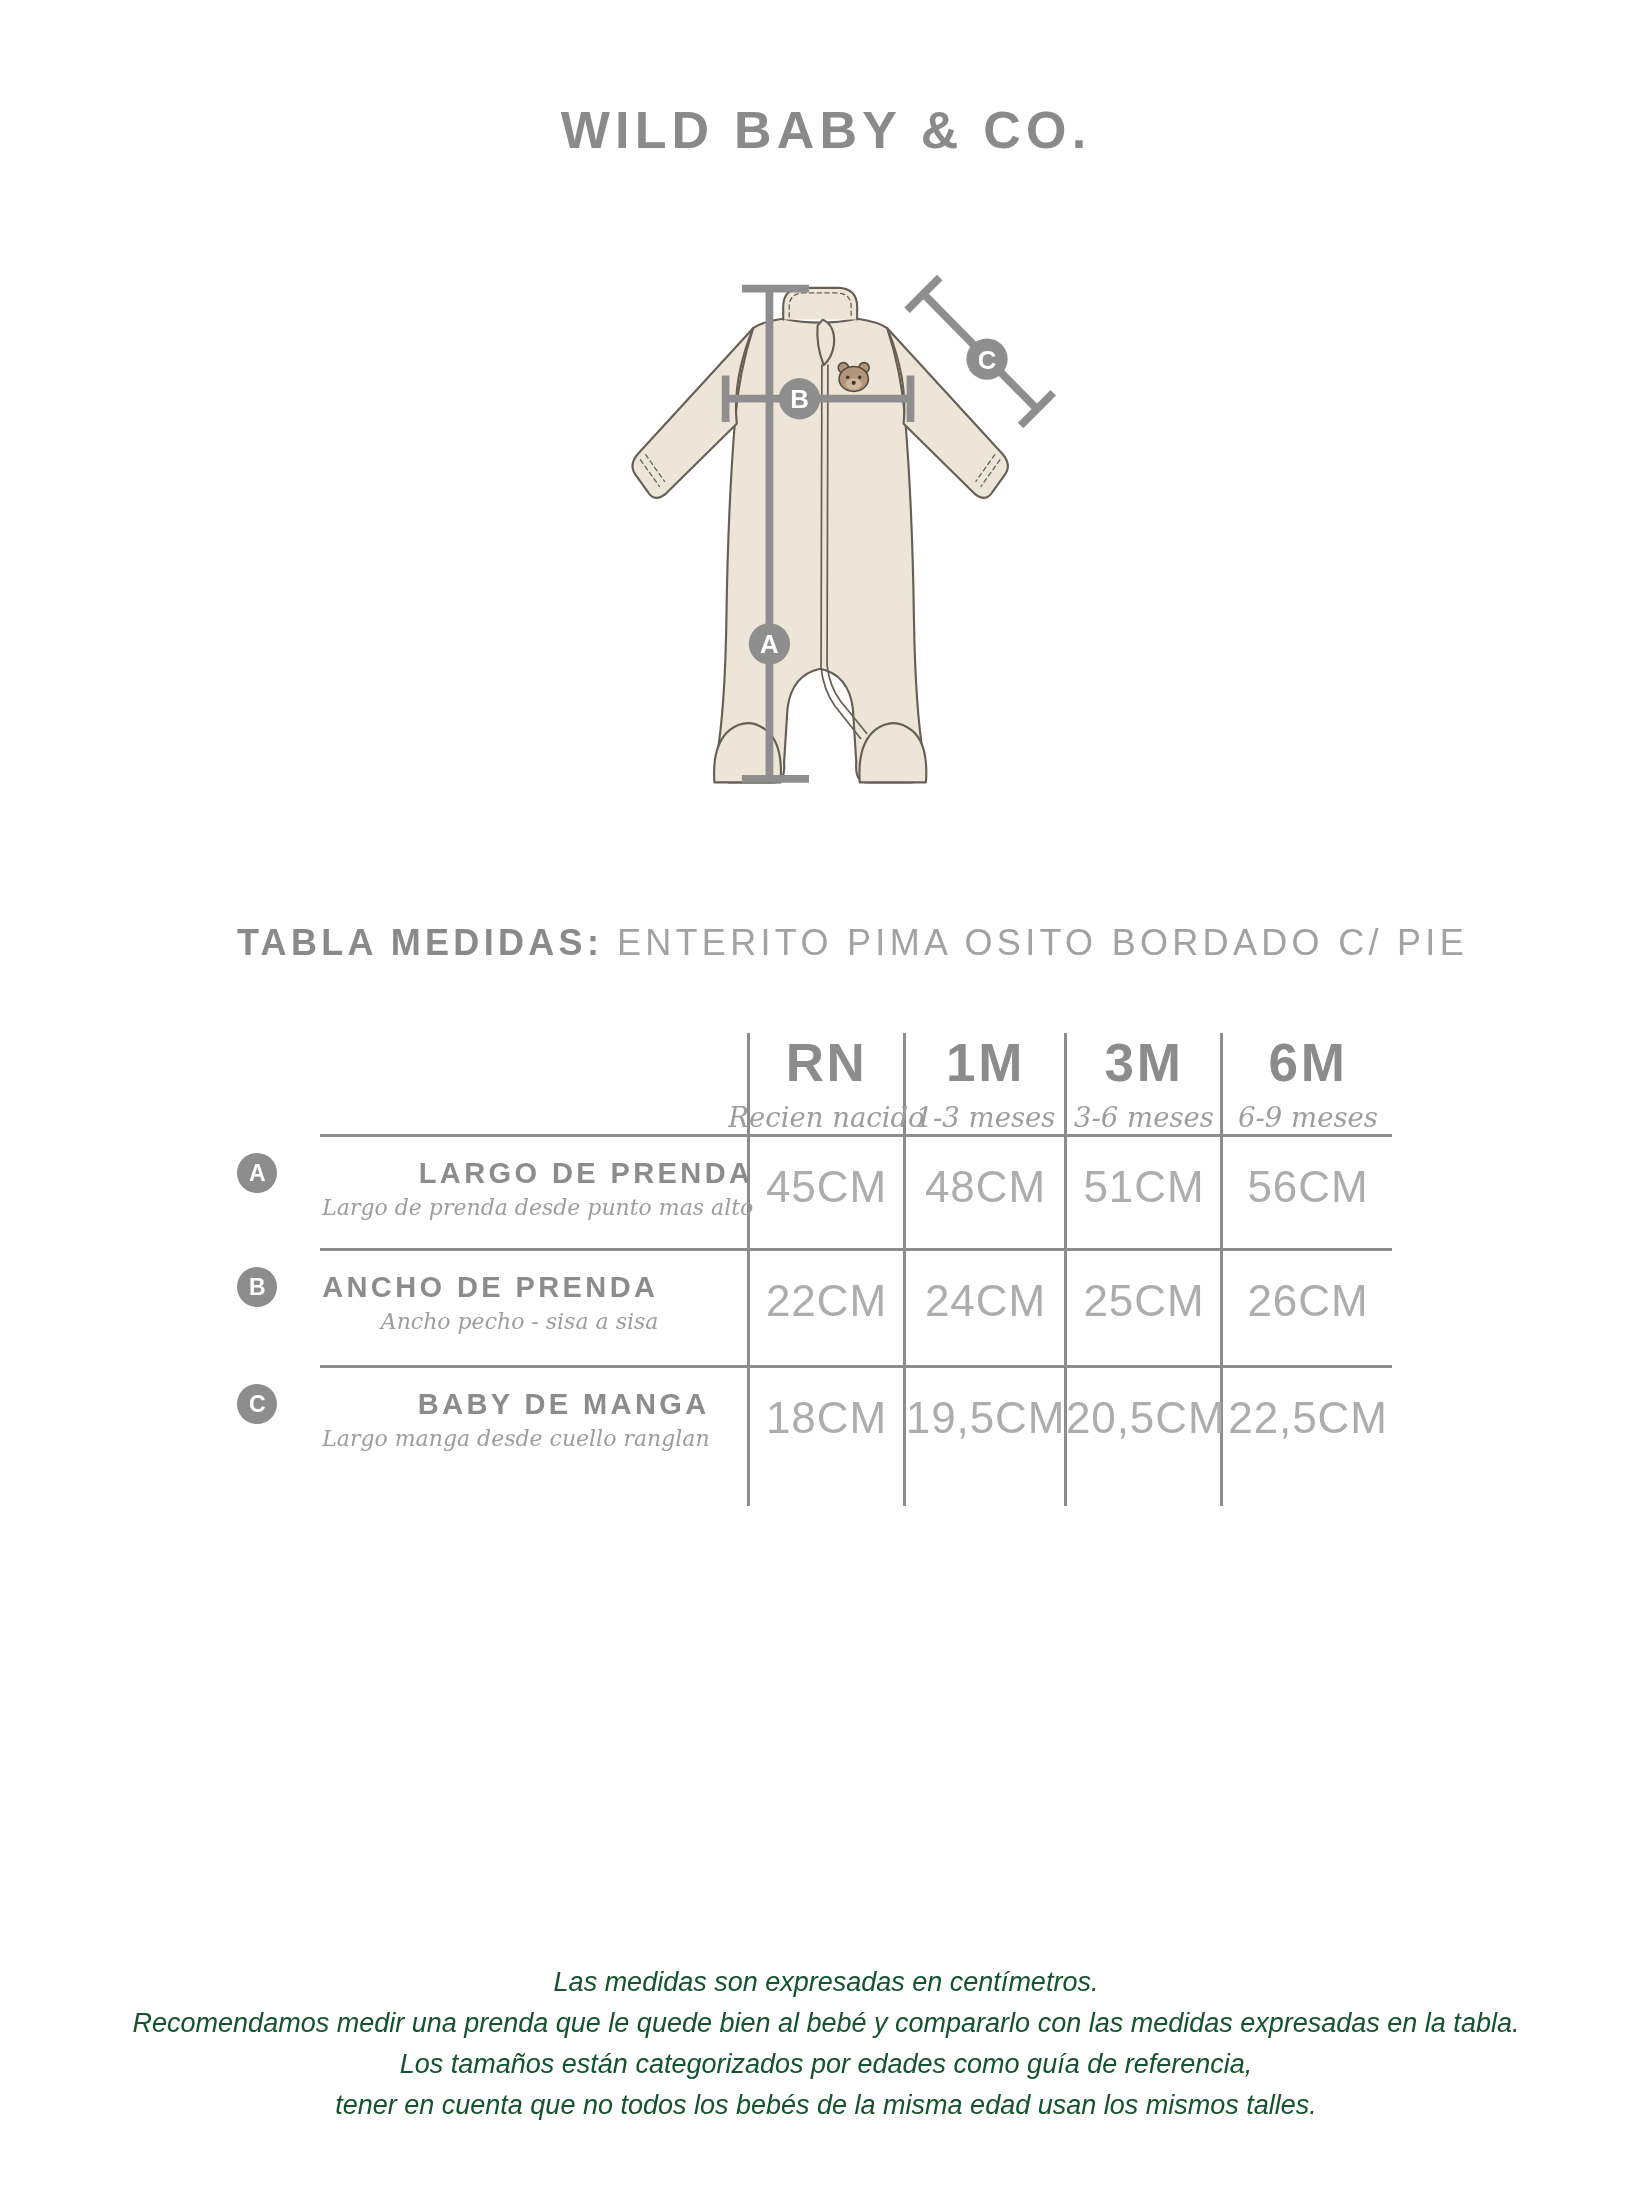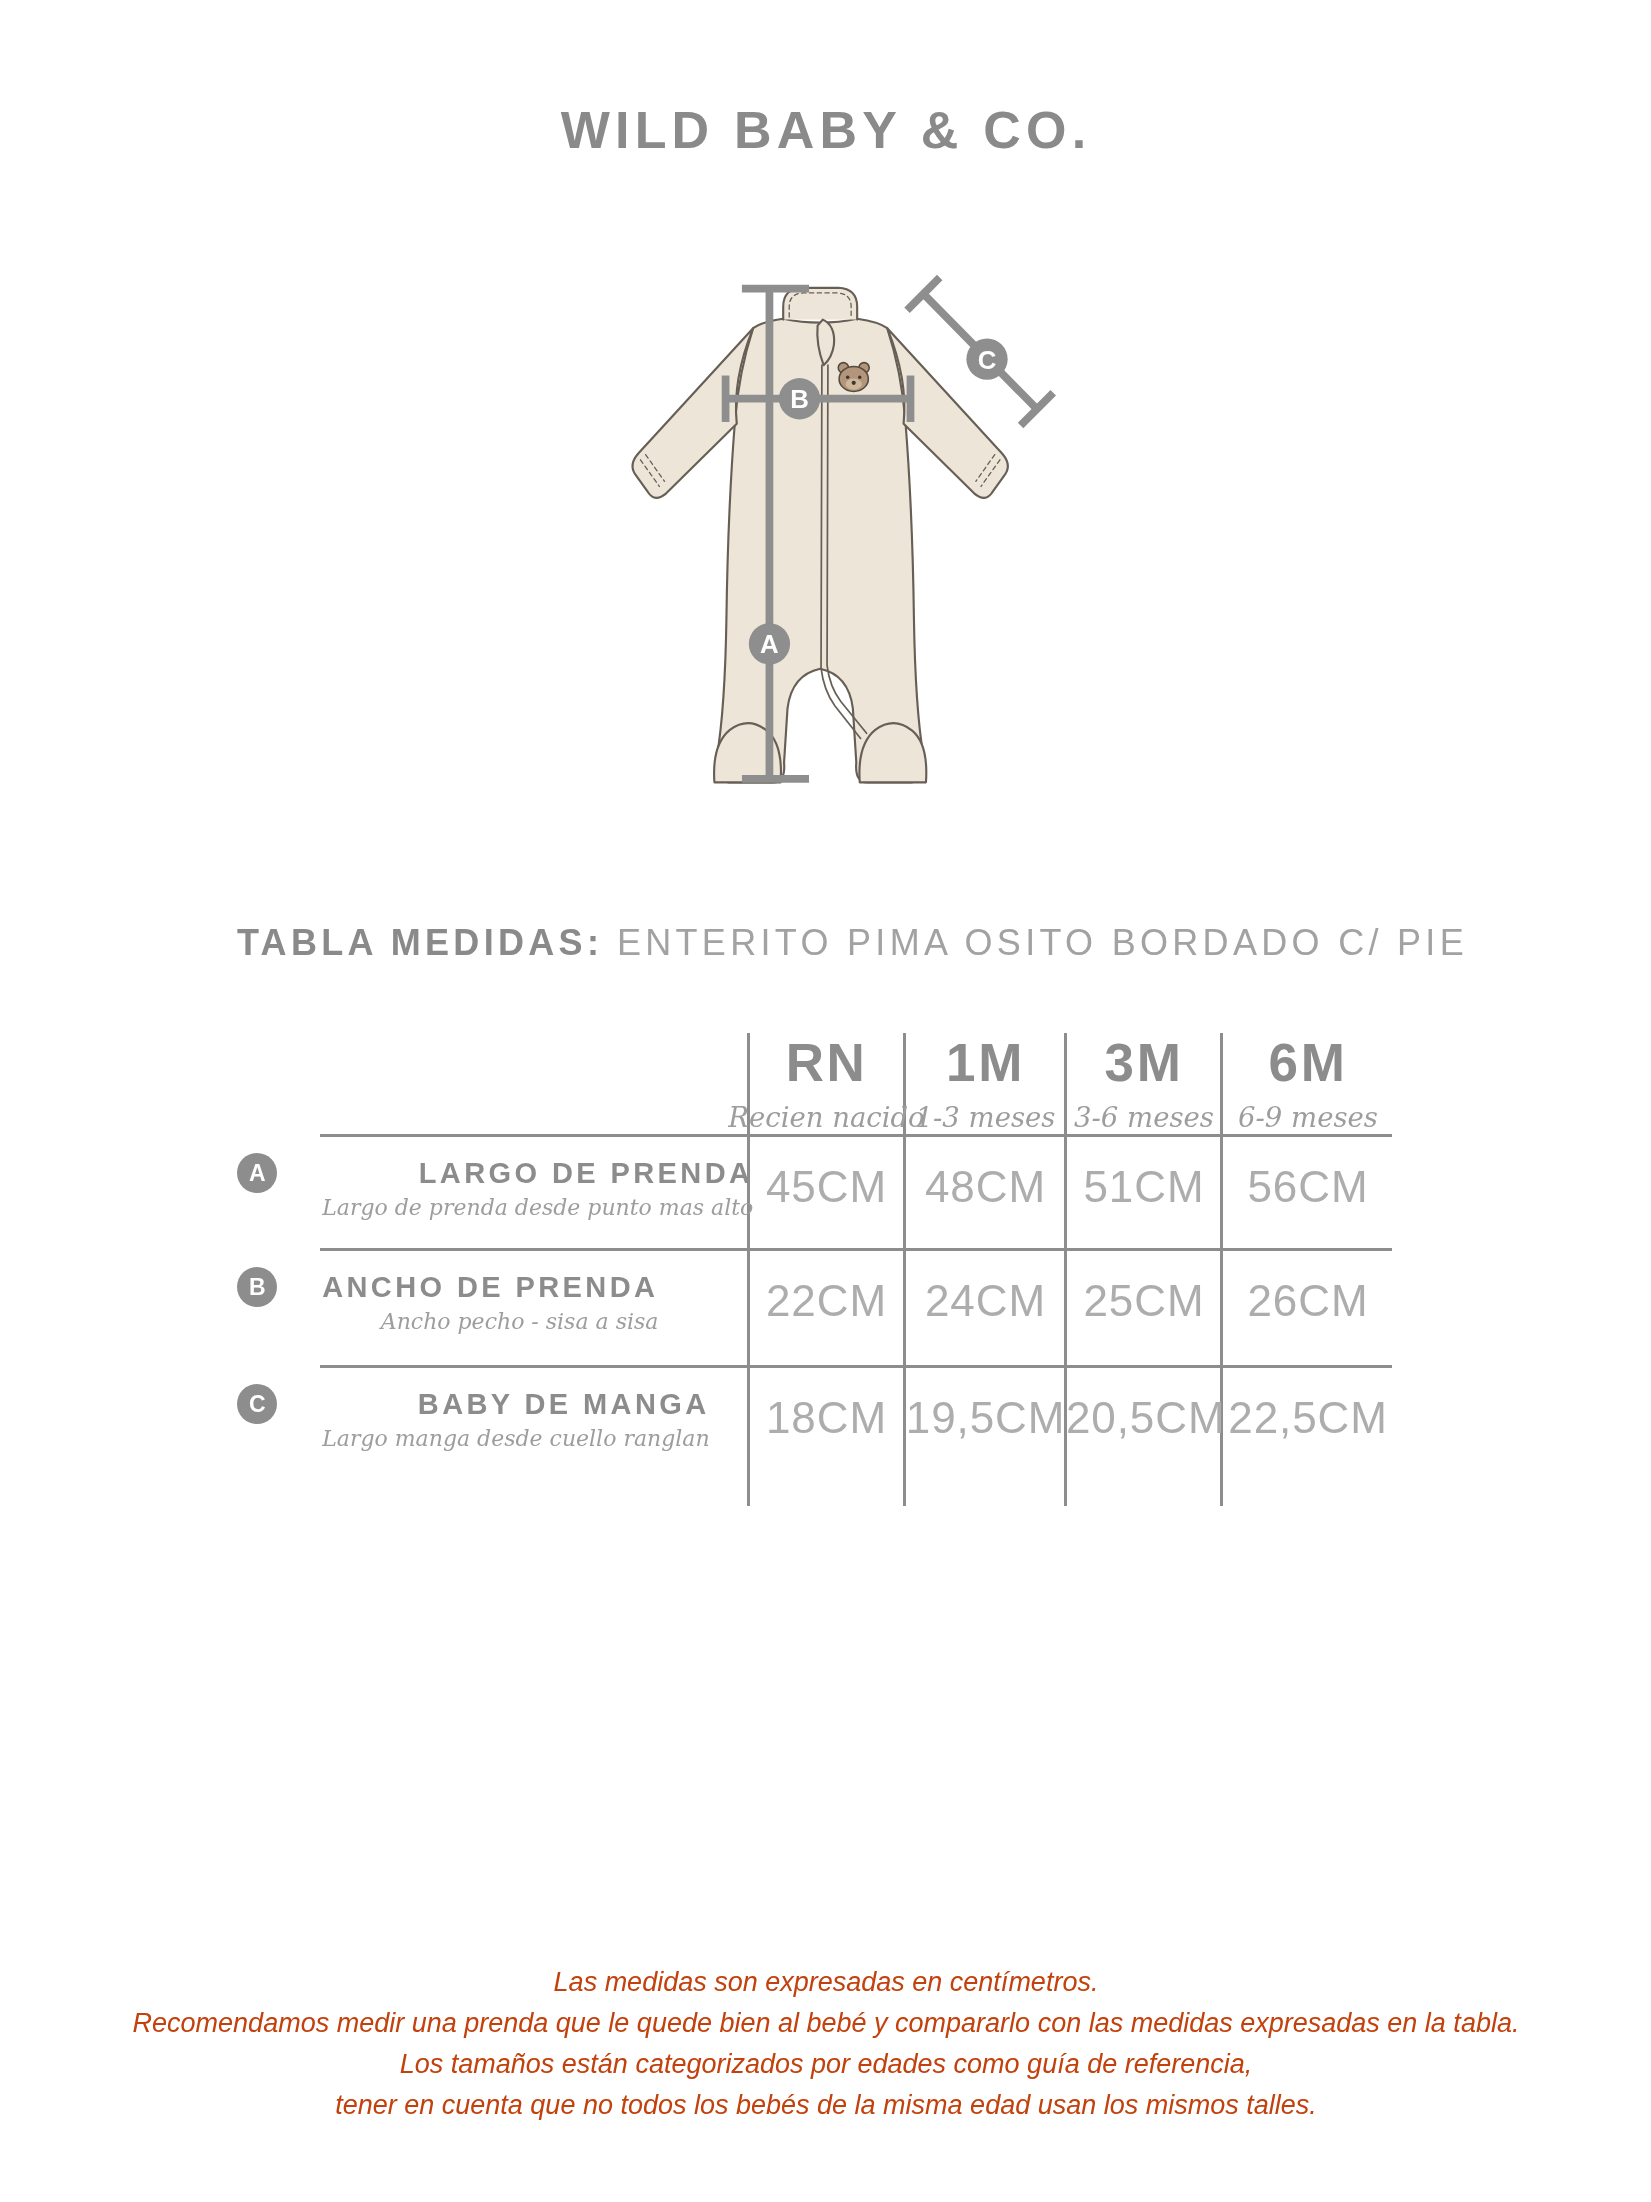--- a/index.html
+++ b/index.html
@@ -43,21 +43,21 @@
   }
   .row-text { margin-left:45px; display:flex; flex-direction:column; align-items:flex-end; }
   .row-title { font-size:29px; font-weight:bold; letter-spacing:3.4px; color:#8C8C8C; line-height:40px; white-space:nowrap; }
   .row-desc { margin-top:1.7px; font-size:22px; color:#9D9D9D; white-space:nowrap; }
 
   .cell-value { padding-top:26px; text-align:center; font-size:44px; letter-spacing:0.9px; color:#ADADAD; white-space:nowrap; }
 
   .footer {
     position:absolute; top:1962px; left:0; width:100%;
     text-align:center; font-style:italic; font-size:27px;
-    line-height:41px; color:#c2410c;
+    line-height:41px; color:#14532d;
   }
 </style>
 </head>
 <body>
 
 <div class="page">
 
   <div class="brand-title">WILD BABY &amp; CO.</div>
 
   <svg class="figure" viewBox="0 0 700 622" xmlns="http://www.w3.org/2000/svg">

